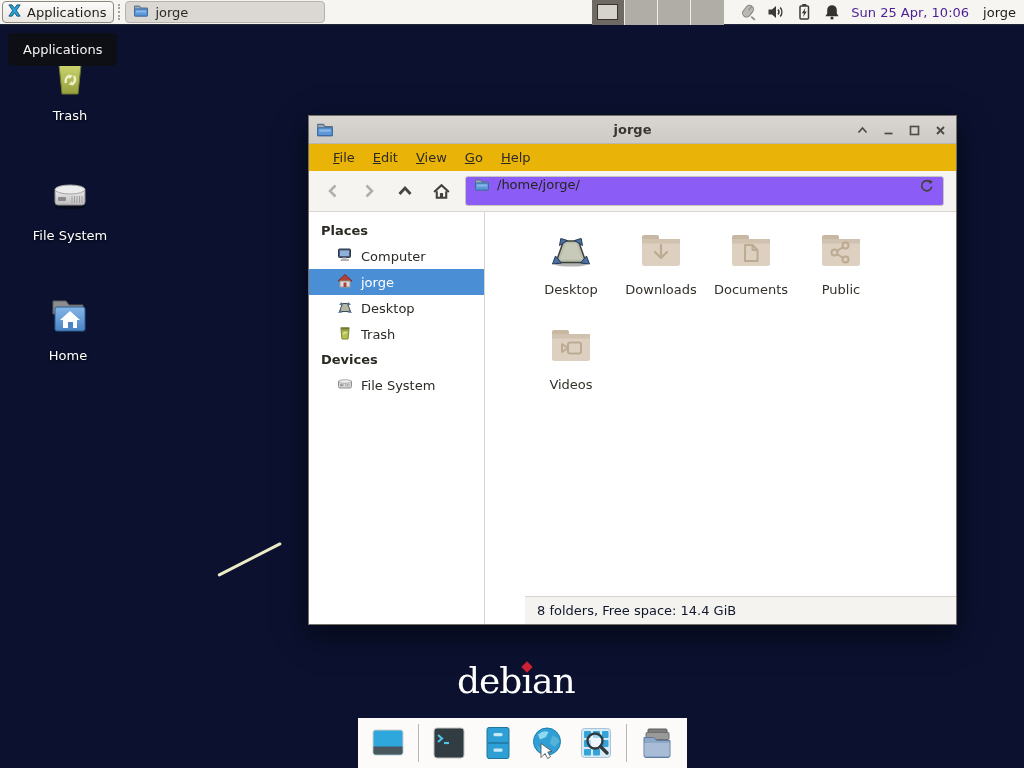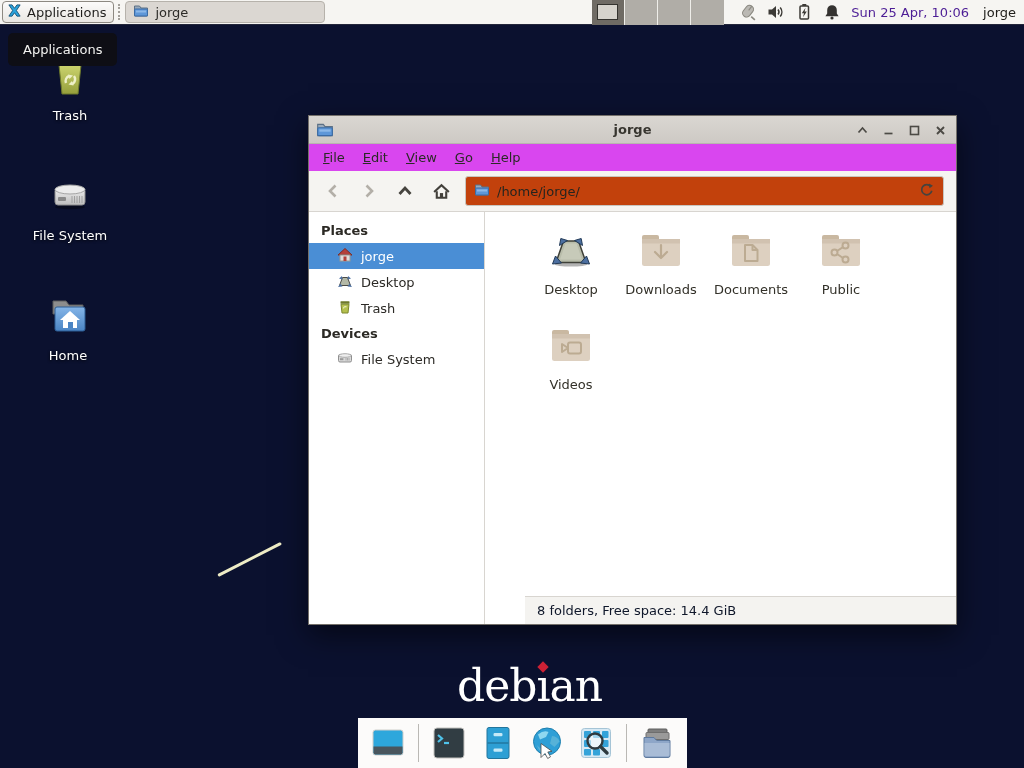--- a/index.html
+++ b/index.html
@@ -42,45 +42,45 @@
   #di-trash { left:14px; top:52px; }
   #di-fs    { left:14px; top:172px; }
   #di-home  { left:12px; top:292px; }
 
   .stray-line { position:absolute; left:218px; top:574px; width:71px; height:3px;
                 background:#eeecc6; transform:rotate(-27deg); transform-origin:0 50%;
                 border-radius:2px; z-index:5; }
 
   
   .debian { position:absolute; left:457px; top:660px; color:#fff; z-index:5;
-            font-family:"DejaVu Serif","Liberation Serif",serif; font-size:44px; letter-spacing:-1px; }
+            font-family:"DejaVu Serif","Liberation Serif",serif; font-size:36px; letter-spacing:-1px; }
   .debian .di { position:relative; display:inline-block; }
   .debian .diamond { position:absolute; left:50%; top:3px; width:8px; height:8px;
             margin-left:-4px; background:#ce2236; transform:rotate(45deg); }
 
   
   .window { position:absolute; left:308px; top:115px; width:649px; height:510px;
             background:#fff; border:1px solid #74706a; z-index:30;
             box-shadow:0 10px 28px rgba(0,0,0,.55); display:flex; flex-direction:column; }
   .titlebar { height:28px; background:linear-gradient(#dad7d2,#cdc9c4);
               border-bottom:1px solid #b9b5af; display:flex; align-items:center; position:relative; }
   .titlebar .win-icon { position:absolute; left:7px; top:5px; }
   .titlebar .title { flex:1; text-align:center; font-weight:bold; color:#37352f; }
   .win-controls { position:absolute; right:8px; top:0; height:28px; display:flex; align-items:center; gap:11px; }
   .win-controls .wc { width:15px; height:15px; display:flex; align-items:center; justify-content:center; cursor:default; }
 
-  .menubar { height:27px; background:#d946ef; display:flex; align-items:center; padding-left:5px; }
+  .menubar { height:27px; background:#eab308; display:flex; align-items:center; padding-left:15px; }
   .menu-item { display:inline-block; padding:4px 9px; color:#2b2a26; }
   .menu-item::first-letter { text-decoration:underline; }
 
   .toolbar { height:41px; background:#f5f4f1; border-bottom:1px solid #d8d5d0;
              display:flex; align-items:center; padding:0 12px; gap:12px; }
   .tool-btn { width:24px; height:24px; display:flex; align-items:center; justify-content:center; border-radius:3px; }
-  .pathbar { flex:1; height:30px; background:#c2410c; border:1px solid #c8c5bf; border-radius:3px;
-             display:flex; align-items:center; padding:0 8px; gap:7px; }
+  .pathbar { flex:1; height:30px; background:#8b5cf6; border:1px solid #c8c5bf; border-radius:3px;
+             display:flex; align-items:flex-start; padding:0 8px; gap:7px; }
   .pathbar .path-text { flex:1; color:#25241f; }
 
   .win-body { flex:1; display:flex; min-height:0;gap:40px; }
   .sidebar { width:176px; background:#fff; border-right:1px solid #d8d5d0; padding-top:6px; }
   .side-header { font-weight:bold; color:#2c2a25; padding:5px 0 5px 12px; }
   .side-item { height:26px; display:flex; align-items:center; gap:8px; padding-left:28px; color:#2c2a26; }
   .side-item.selected { background:#4a8ed5; color:#fff; }
 
   .main-col { flex:1; display:flex; flex-direction:column; min-width:0; }
   .iconview { flex:1; background:#fff; padding:14px 0 0 1px; display:flex; flex-wrap:wrap;
@@ -309,20 +309,31 @@
           <polygon points="12.8,2.8 17.6,5.6 13.6,8.6" fill="#45433e"></polygon>
         </svg>
       </span>
     </div>
   </div>
 
   <div class="win-body">
     <div class="sidebar">
       <div class="side-header">Places</div>
 
+      <div class="side-item">
+        <span>
+          <svg width="16" height="16" viewBox="0 0 16 16">
+            <rect x="1.5" y="2" width="12" height="8.5" rx="1" fill="#4a5a74" stroke="#2c3648"></rect>
+            <rect x="3" y="3.5" width="9" height="5.5" fill="#8fb0d8"></rect>
+            <rect x="5.5" y="10.5" width="4" height="1.7" fill="#c2c2c2"></rect>
+            <rect x="3.5" y="12.2" width="8.5" height="1.6" rx="0.6" fill="#9a9a9a"></rect>
+          </svg>
+        </span>
+        <span>Computer</span>
+      </div>
 
       <div class="side-item selected">
         <span>
           <svg width="16" height="16" viewBox="0 0 16 16">
             <polygon points="8,1.5 15,8 1,8" fill="#b4413a" stroke="#7e2c27"></polygon>
             <rect x="3" y="8" width="10" height="6" fill="#e0dedb" stroke="#9a9892"></rect>
             <rect x="6.5" y="9.5" width="3" height="4.5" fill="#b4413a"></rect>
           </svg>
         </span>
         <span>jorge</span>

